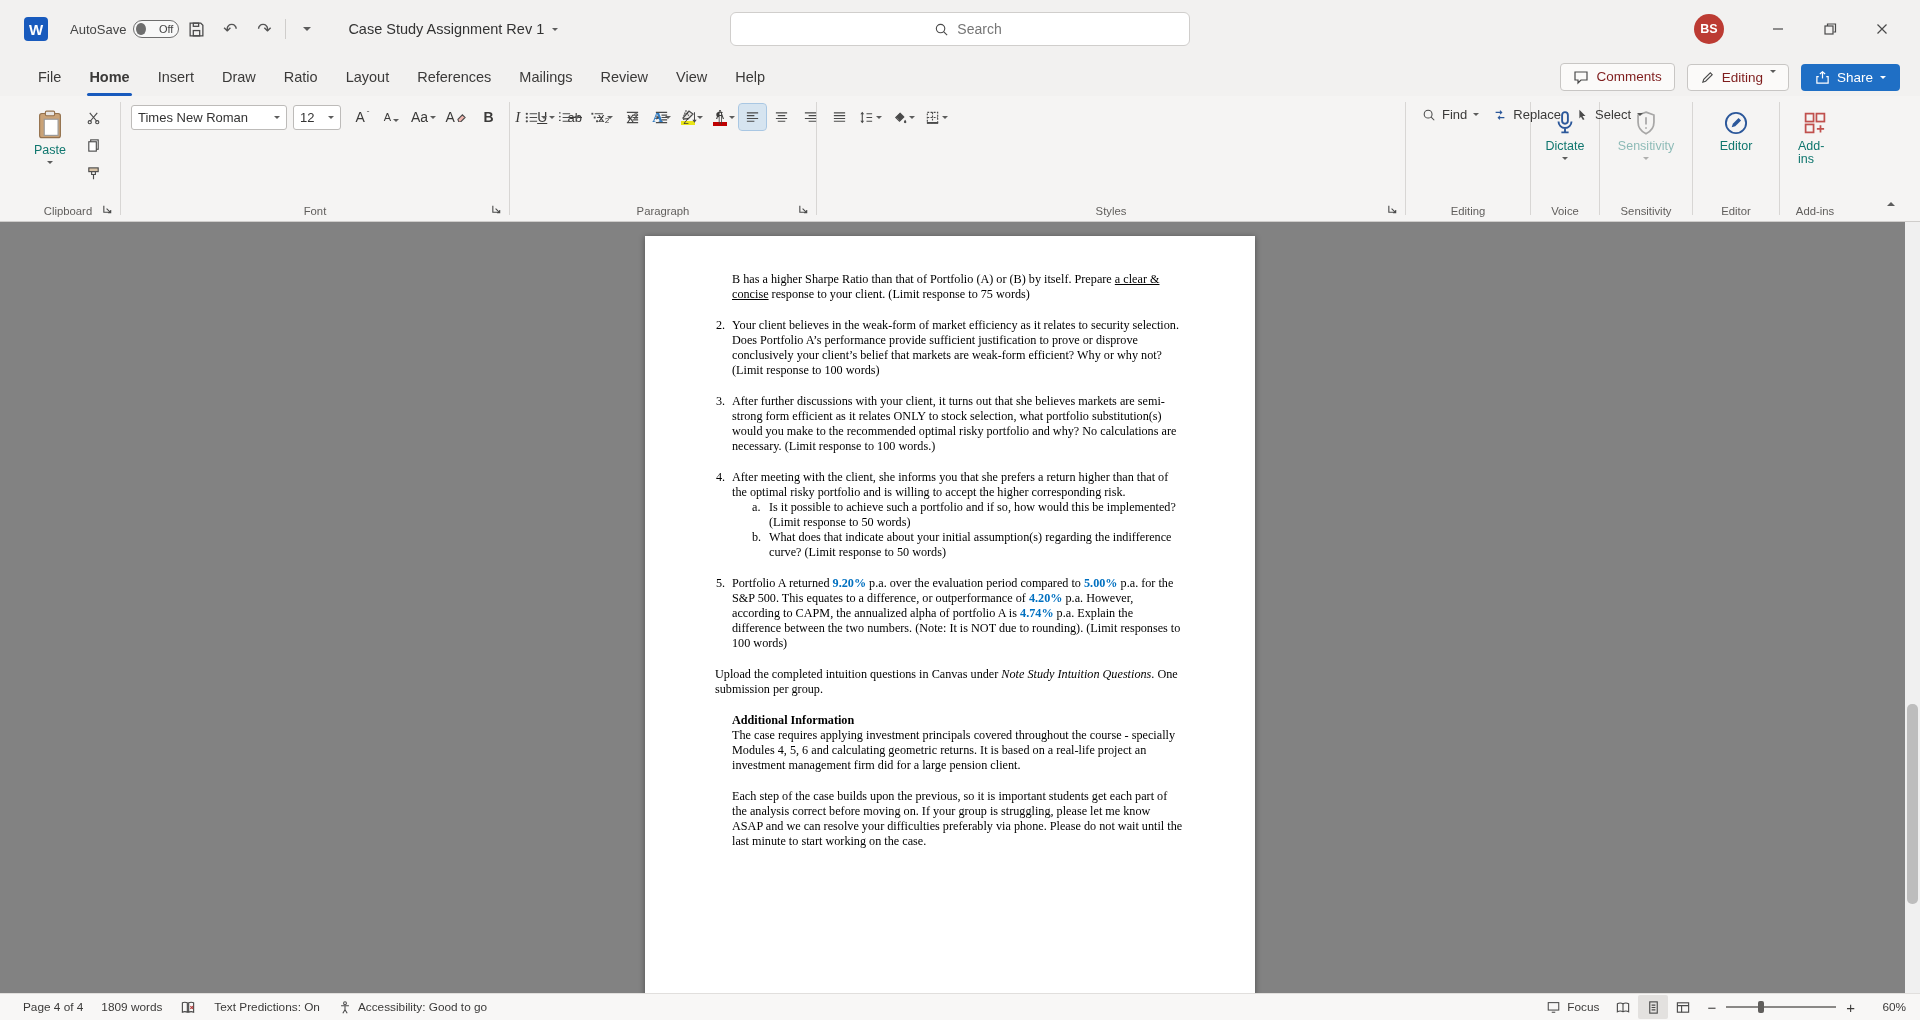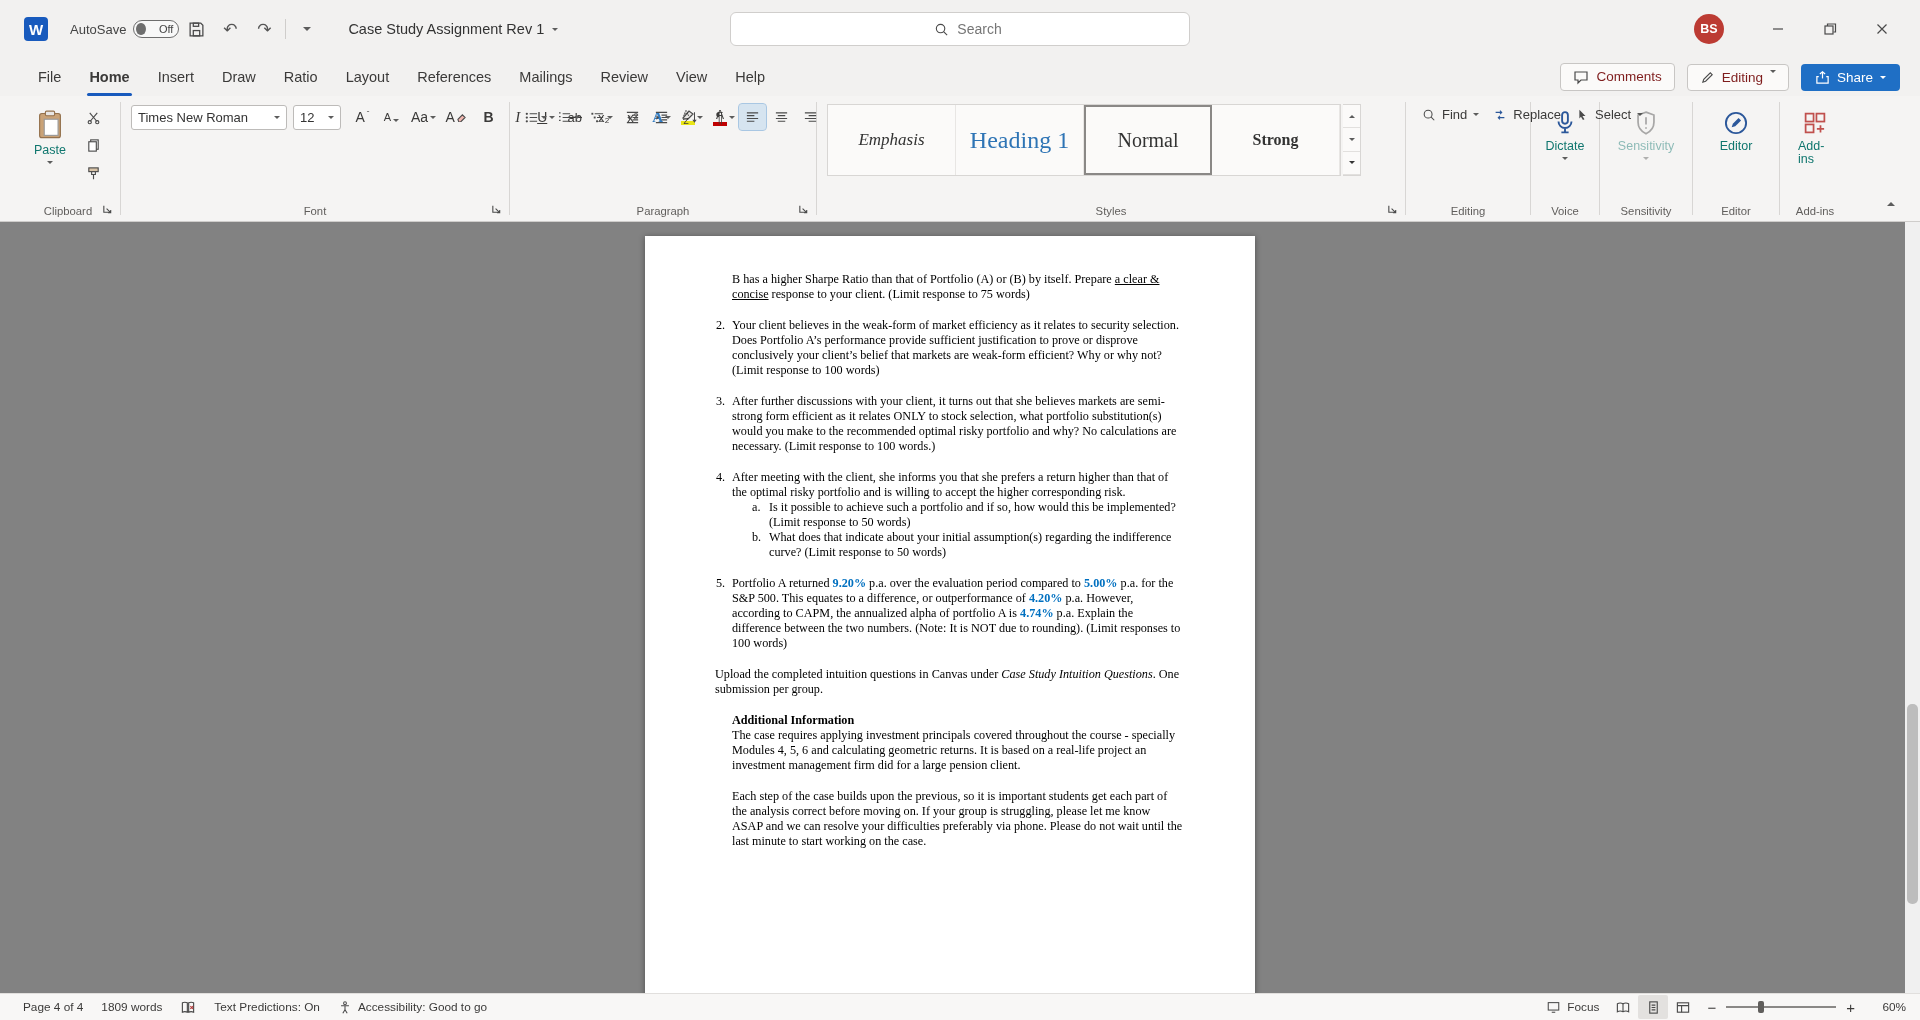--- a/index.html
+++ b/index.html
@@ -433,47 +433,20 @@
       <span class="launcher">
         <svg class="ic" width="11" height="11" viewBox="0 0 12 12">
             <path d="M2 2v7h7"></path>
             <path d="M5 5l4.5 4.5M9.5 6.5v3h-3"></path>
           </svg>
       </span>
     </div>
     <div class="rsep"></div>
 
     <div class="rgroup" style="width:584px">
-      <div class="rowflex" style="align-items:flex-start">
-        <div class="gallery">
-          <div class="gcell s0">
-              <span>Emphasis</span>
-            </div>
-          <div class="gcell s1">
-              <span>Heading 1</span>
-            </div>
-          <div class="gcell s2 sel">
-              <span>Normal</span>
-            </div>
-          <div class="gcell s3">
-              <span>Strong</span>
-            </div>
-        </div>
-        <div class="gscroll" style="height:72px">
-          <div>
-              <span class="caret sm" style="transform:rotate(180deg)"></span>
-            </div>
-          <div>
-              <span class="caret sm"></span>
-            </div>
-          <div>
-              <span class="caret sm" style="border-top-color:#333"></span>
-            </div>
-        </div>
-      </div>
       <span class="rg-label">Styles</span>
       <span class="launcher">
         <svg class="ic" width="11" height="11" viewBox="0 0 12 12">
             <path d="M2 2v7h7"></path>
             <path d="M5 5l4.5 4.5M9.5 6.5v3h-3"></path>
           </svg>
       </span>
     </div>
     <div class="rsep"></div>
 
@@ -565,21 +538,21 @@
   <div class="docarea">
     <div class="page">
       <div class="doc">
           <div class="doc-p ind1"><span>B has a higher Sharpe Ratio than that of Portfolio (A) or (B) by itself. Prepare </span><span style="text-decoration: underline;">a clear &amp; concise</span><span> response to your client.  (Limit response to 75 words)</span></div>
           <div class="doc-li"><span class="num">2.</span><span class="body"><span>Your client believes in the weak-form of market efficiency as it relates to security selection. Does Portfolio A’s performance provide sufficient justification to prove or disprove conclusively  your client’s belief that markets are weak-form efficient? Why or why not? (Limit response to 100 words)</span></span></div>
           <div class="doc-li"><span class="num">3.</span><span class="body"><span>After further discussions with your client, it turns out that she believes markets are semi-strong form efficient as it relates ONLY to stock selection, what portfolio substitution(s) would you make to the recommended optimal risky portfolio and why? No calculations are necessary. (Limit response to 100 words.)</span></span></div>
           <div class="doc-li tight"><span class="num">4.</span><span class="body"><span>After meeting with the client, she informs you that she prefers a return higher than that of the optimal risky portfolio and is willing to accept the higher corresponding risk.</span></span></div>
           <div class="doc-li sub tight"><span class="num">a.</span><span class="body"><span>Is it possible to achieve such a portfolio and if so, how would this be implemented? (Limit response to 50 words)</span></span></div>
           <div class="doc-li sub"><span class="num">b.</span><span class="body"><span>What does that indicate about your initial assumption(s) regarding the indifference curve? (Limit response to 50 words)</span></span></div>
           <div class="doc-li"><span class="num">5.</span><span class="body"><span>Portfolio A returned </span><span style="font-weight: 700; color: rgb(0, 112, 192);">9.20%</span><span> p.a. over the evaluation period compared to </span><span style="font-weight: 700; color: rgb(0, 112, 192);">5.00%</span><span>  p.a. for the S&amp;P 500. This equates to a difference, or outperformance of </span><span style="font-weight: 700; color: rgb(0, 112, 192);">4.20%</span><span> p.a.  However, according to CAPM, the annualized alpha of portfolio A is </span><span style="font-weight: 700; color: rgb(0, 112, 192);">4.74%</span><span>  p.a.  Explain the difference between the two numbers. (Note: It is NOT due to rounding). (Limit responses to 100 words)</span></span></div>
-          <div class="doc-p"><span>Upload the completed intuition questions in Canvas under </span><span style="font-style: italic;">Case Study Intuition Questions</span><span>. One submission per group.</span></div>
+          <div class="doc-p"><span>Upload the completed intuition questions in Canvas under </span><span style="font-style: italic;">Note Study Intuition Questions</span><span>. One submission per group.</span></div>
           <div class="doc-p ind1 tight"><span style="font-weight: 700;">Additional Information</span></div>
           <div class="doc-p ind1"><span>The case requires applying investment principals covered throughout the course - specially Modules 4, 5, 6 and calculating geometric returns. It is based on a real-life project an investment management firm did for a large pension client.</span></div>
           <div class="doc-p ind1"><span>Each step of the case builds upon the previous, so it is important students get each part of the analysis correct before moving on. If your group is struggling, please let me know ASAP and we can resolve your difficulties preferably via phone. Please do not wait until the last minute to start working on the case.</span></div>
         </div>
     </div>
     <div class="vscroll">
       <div class="vthumb"></div>
     </div>
   </div>
 

